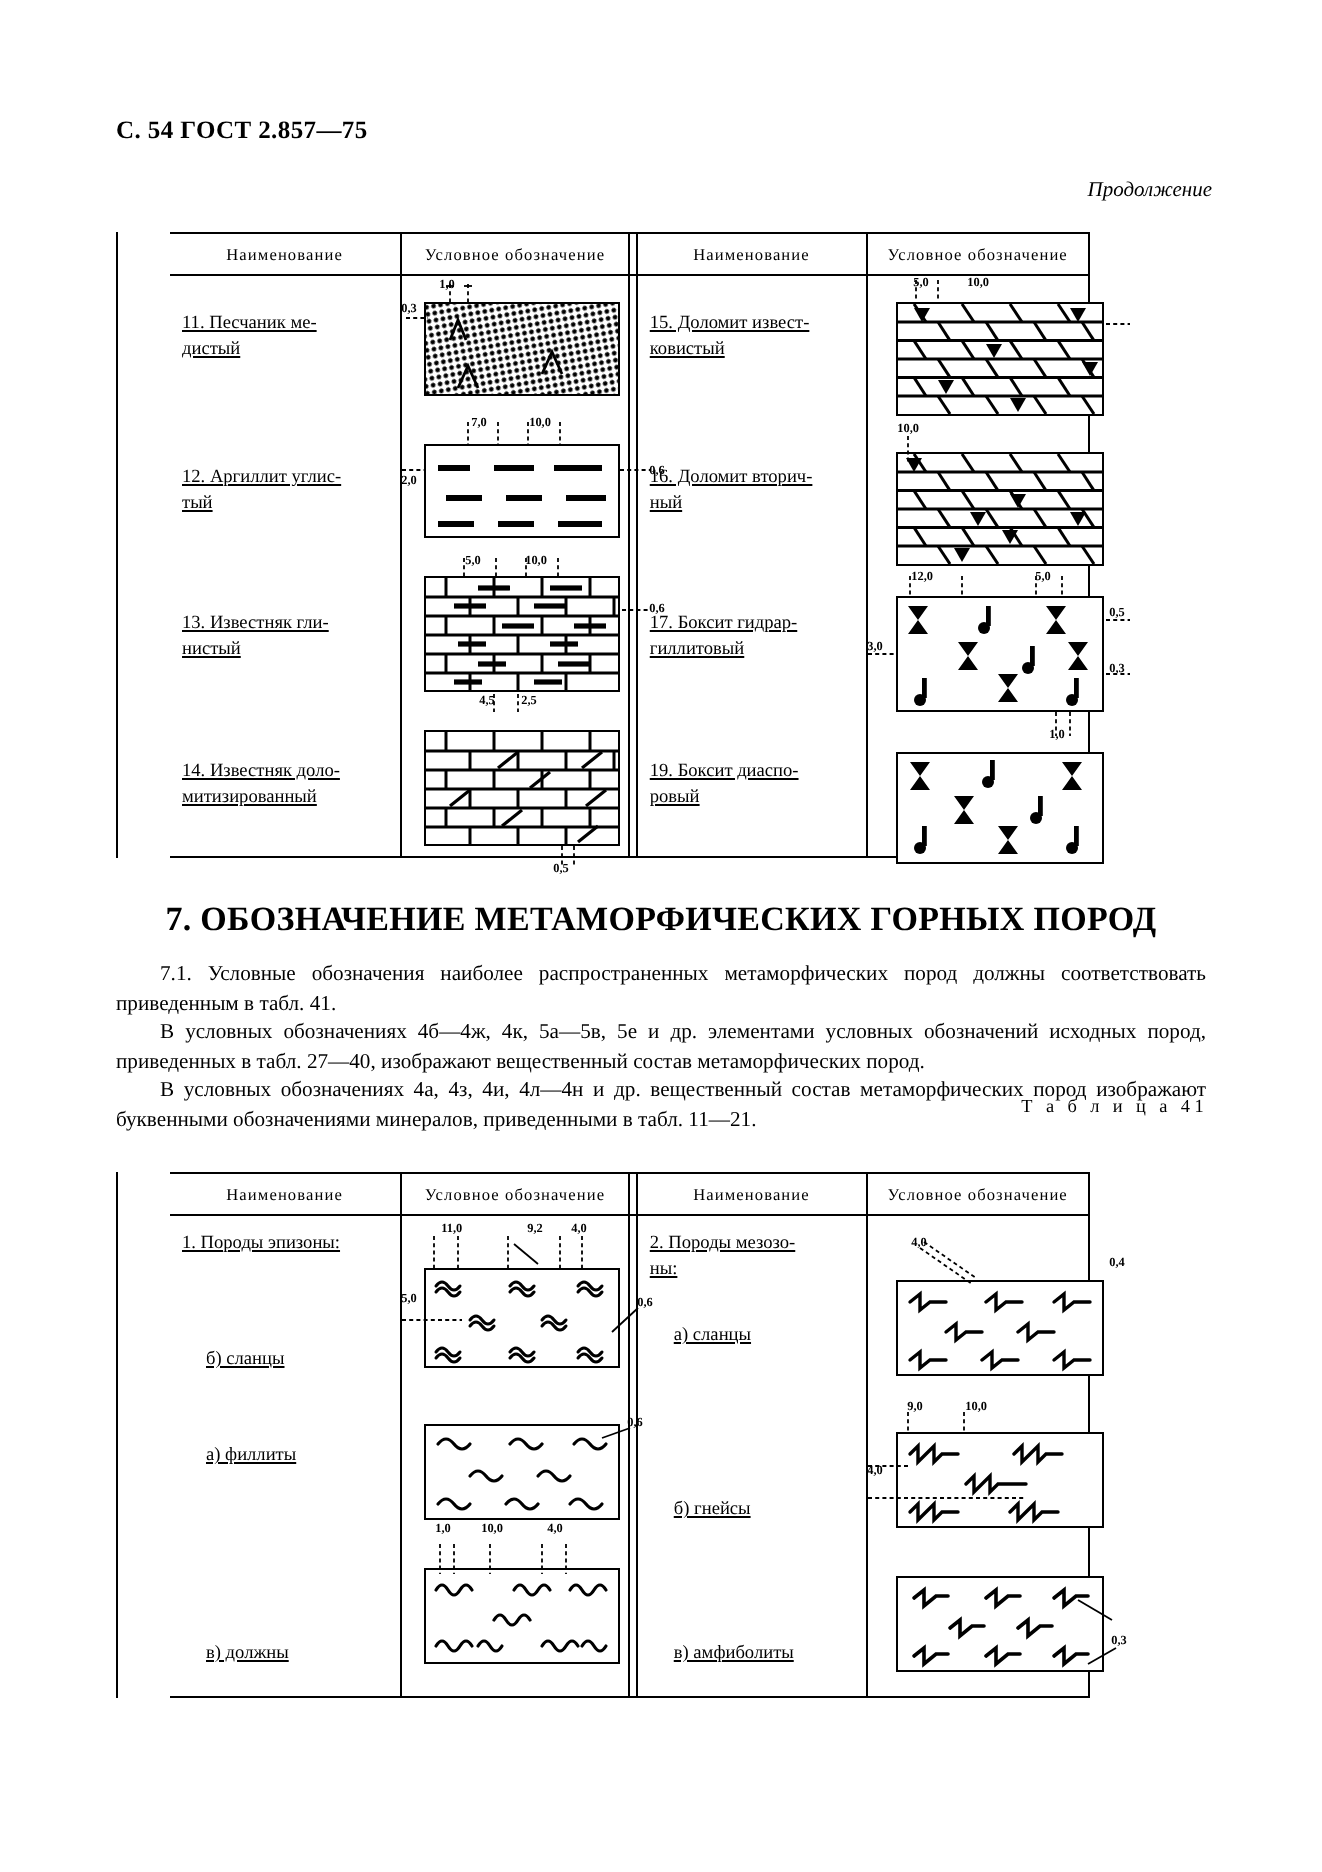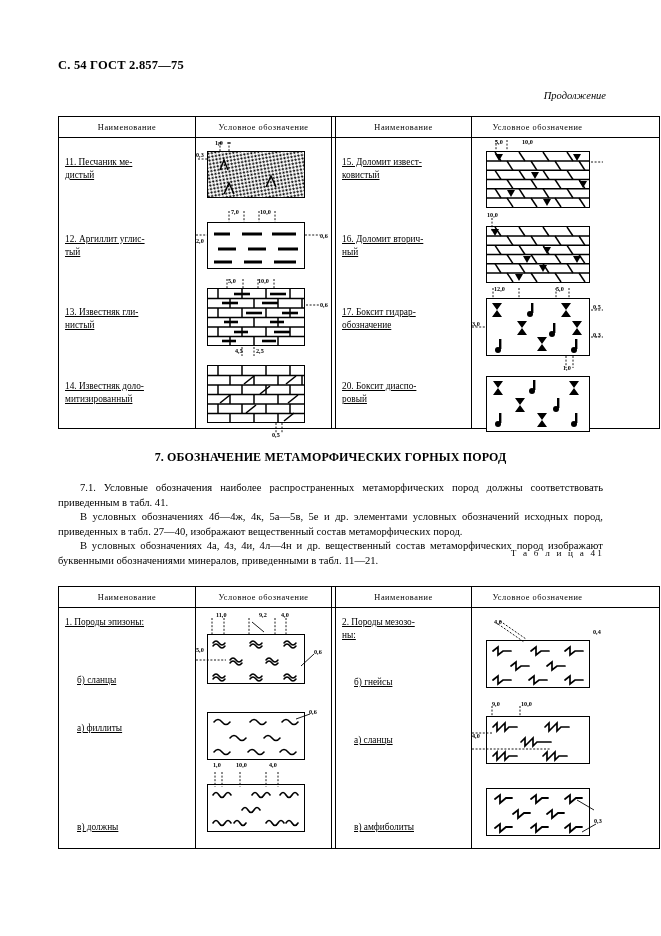--- a/index.html
+++ b/index.html
@@ -18,23 +18,24 @@
   .pg-header{
     position:absolute;left:58px;top:58px;
     font-size:12.5px;font-weight:bold;letter-spacing:.2px;
   }
   .contin{
     position:absolute;right:55px;top:90px;
     font-size:10.5px;font-style:italic;
   }
   
   .tbl{
-    position:absolute;left:58px;width:602px;
+    position:absolute;left:58px;width:487px;
     border-left:1.4px solid #000;border-right:1.4px solid #000;
     box-sizing:border-box;
+    padding-left:26px;
   }
   .thead{
     display:flex;height:20px;
     border-top:1.4px solid #000;border-bottom:1.4px solid #000;
   }
   .thead .th{
     display:flex;align-items:center;justify-content:center;
     font-size:8.3px;letter-spacing:.55px;
     box-sizing:border-box;
   }
@@ -52,21 +53,21 @@
   .rlabel{
     font-size:9.3px;line-height:13px;
     padding:0 5px 0 6px;
     text-align:justify;
     box-sizing:border-box;
   }
   .symcell{position:relative;}
   
   .sect{
     position:absolute;left:0;width:661px;text-align:center;
-    font-size:12px;font-weight:bold;letter-spacing:.15px;
+    font-size:17px;font-weight:bold;letter-spacing:.15px;
   }
   .para{
     position:absolute;left:58px;width:545px;
     font-size:10.6px;line-height:14.6px;text-align:justify;
     text-indent:22px;
   }
   .tblnum{
     position:absolute;right:57px;
     font-size:9.2px;letter-spacing:2.2px;
   }
@@ -308,24 +309,24 @@
         <div class="row rlabel" style="height:70px;padding-top:18px;">
           <span>15. Доломит извест-</span><br>
           <span>ковистый</span>
         </div>
         <div class="row rlabel" style="height:73px;padding-top:25px;">
           <span>16. Доломит вторич-</span><br>
           <span>ный</span>
         </div>
         <div class="row rlabel" style="height:72px;padding-top:25px;">
           <span>17.  Боксит  гидрар-</span><br>
-          <span>обозначение</span>
+          <span>гиллитовый</span>
         </div>
         <div class="row rlabel" style="height:75px;padding-top:27px;">
-          <span>20. Боксит диаспо-</span><br>
+          <span>19. Боксит диаспо-</span><br>
           <span>ровый</span>
         </div>
       </div>
 
       <div class="col symcell" style="width:131px">
 
         <div>
           <div class="box" style="left:14px;top:13px;width:104px;height:57px;">
             <svg width="102" height="55" viewBox="0 0 102 55">
               <g stroke="#000" stroke-width="1.5" fill="none">
@@ -621,22 +622,22 @@
         </div>
       </div>
 
       <div class="mid-gap"></div>
 
       <div class="col sep-in" style="width:136px">
         <div class="row rlabel" style="height:26px;padding-top:8px;">
           <span>2. Породы  мезозо-</span><br>
           <span>ны:</span>
         </div>
+        <div class="row rlabel" style="height:73px;padding-top:28px;padding-left:18px;">а) сланцы</div>
         <div class="row rlabel" style="height:72px;padding-top:42px;padding-left:18px;">б) гнейсы</div>
-        <div class="row rlabel" style="height:73px;padding-top:28px;padding-left:18px;">а) сланцы</div>
         <div class="row rlabel" style="height:69px;padding-top:42px;padding-left:18px;">в) амфиболиты</div>
       </div>
 
       <div class="col symcell" style="width:131px">
 
         <div>
           <div class="box" style="left:14px;top:32px;width:104px;height:48px;">
             <svg width="102" height="46" viewBox="0 0 102 46">
               <g fill="none" stroke="#000" stroke-width="1.7" stroke-linecap="round">
                 <path d="M6 10 l5 -4 l0 8 l5 -4 l8 0"></path>

